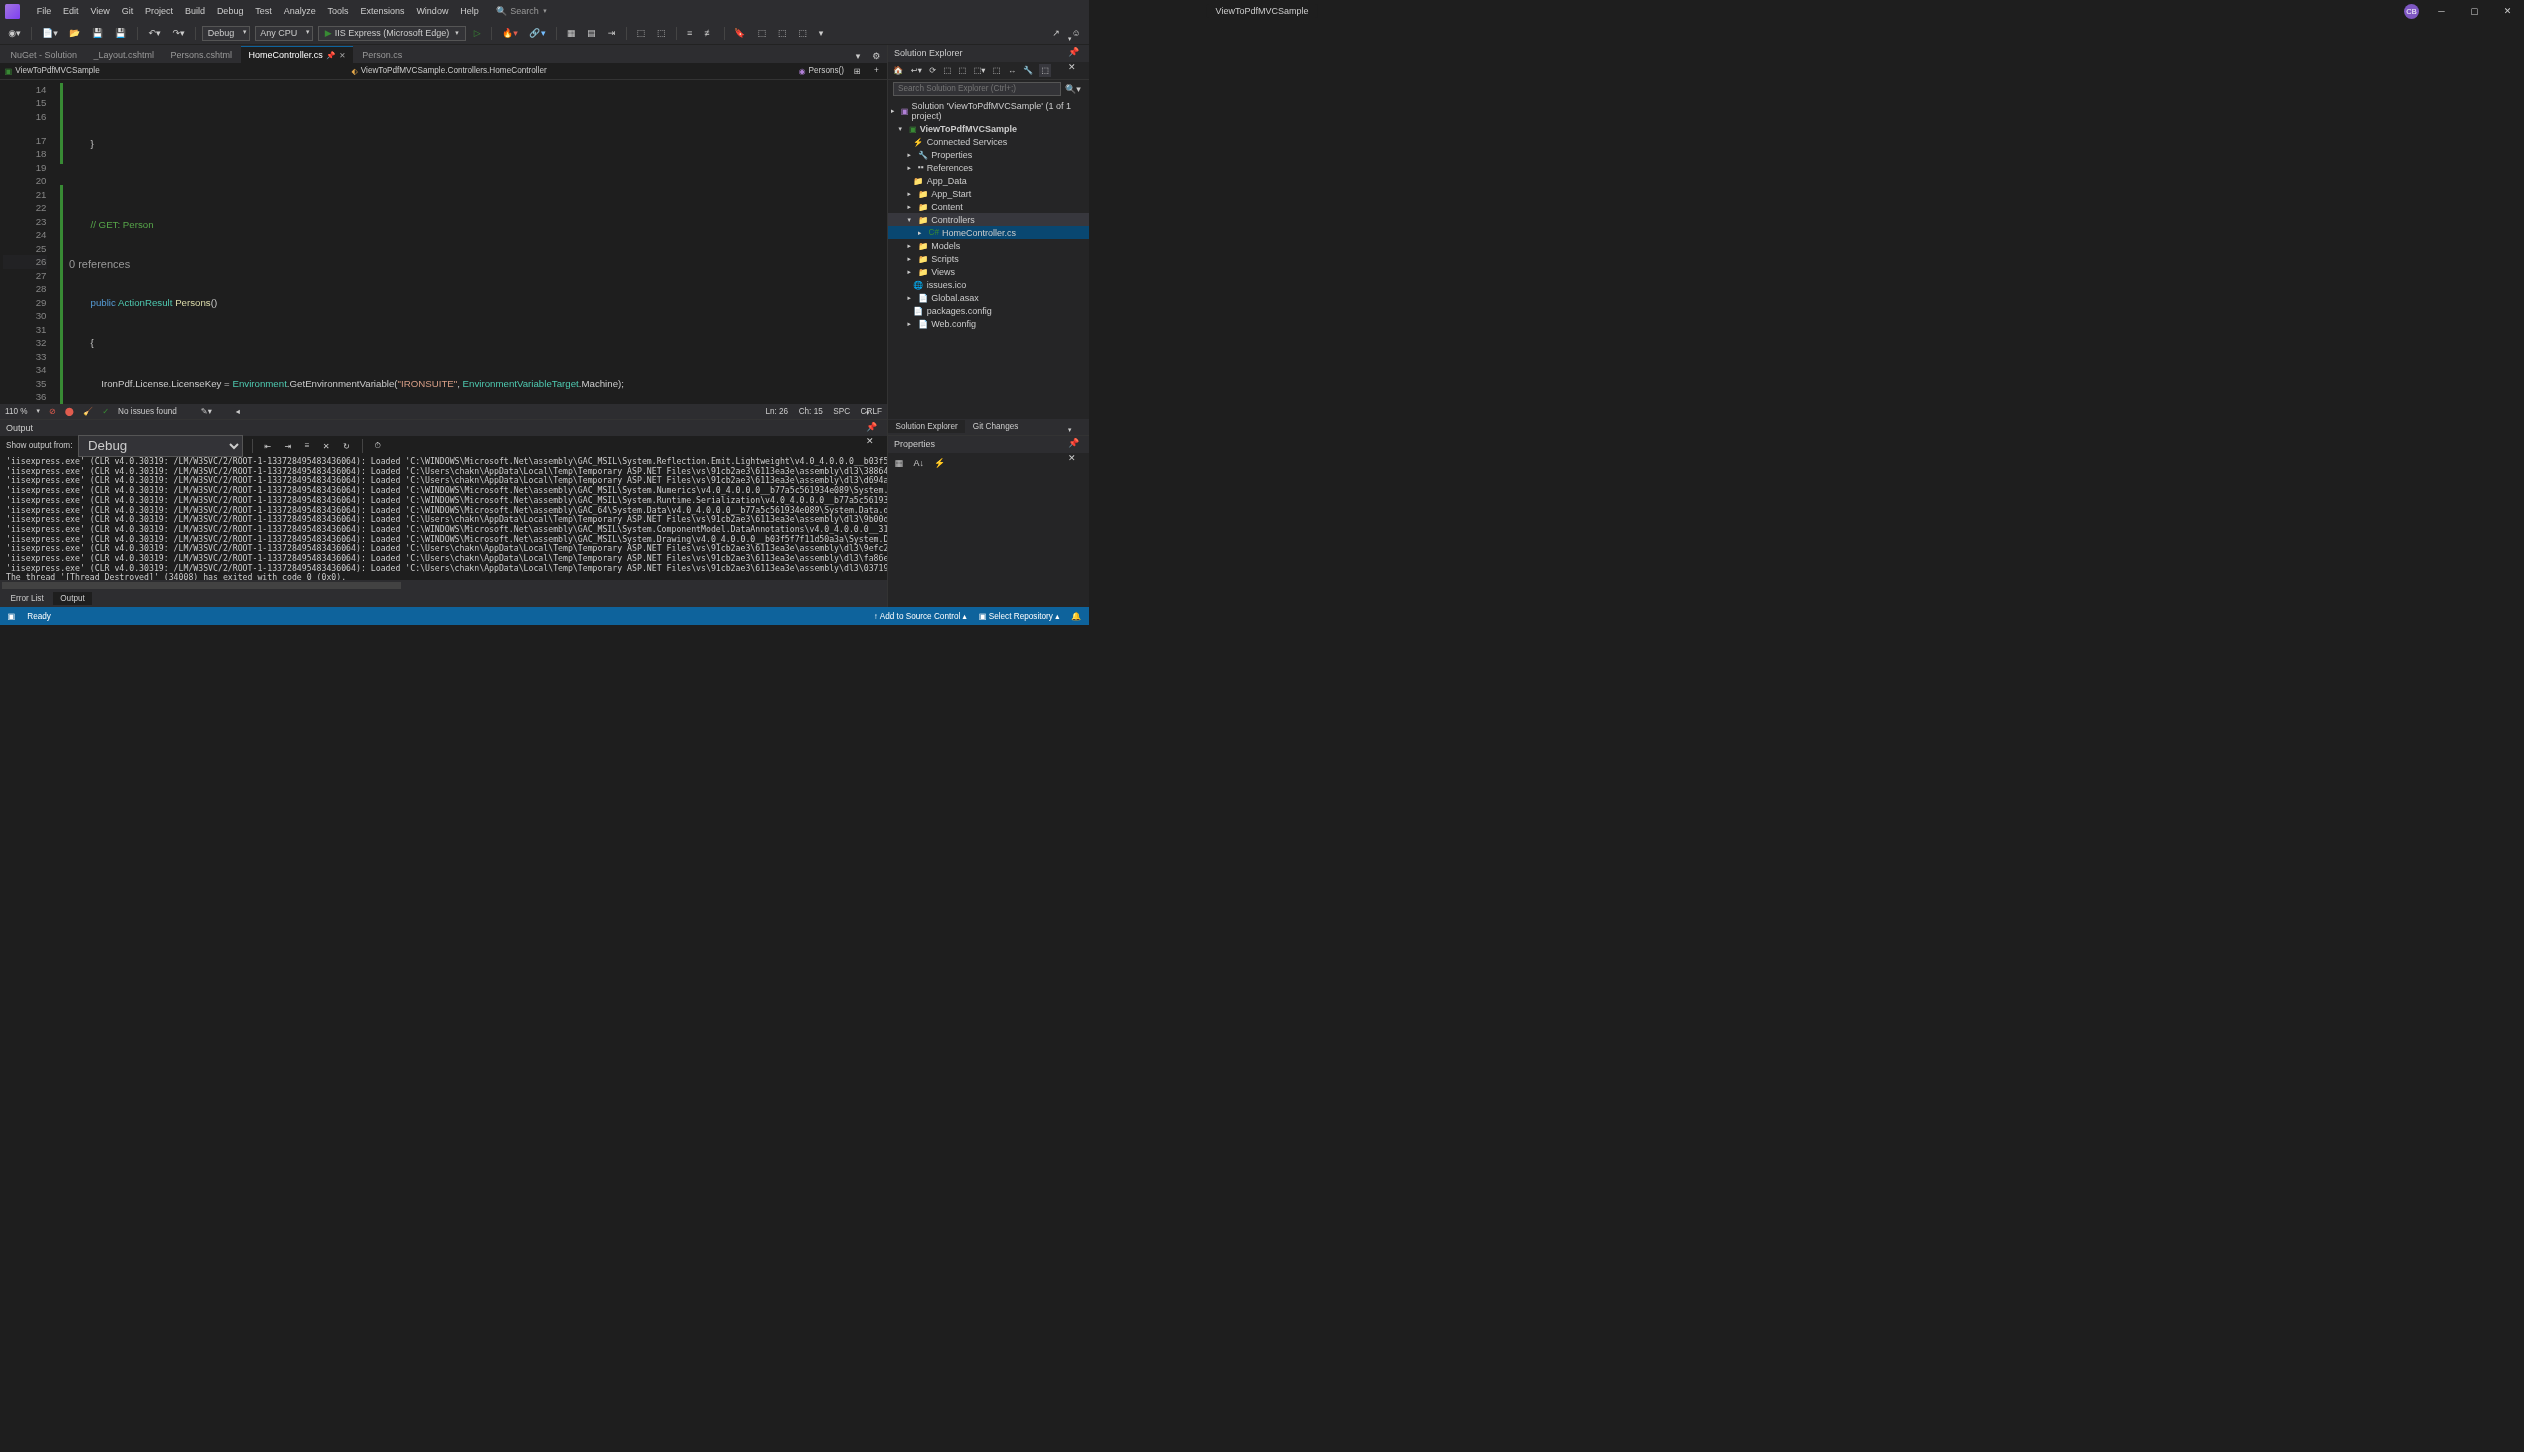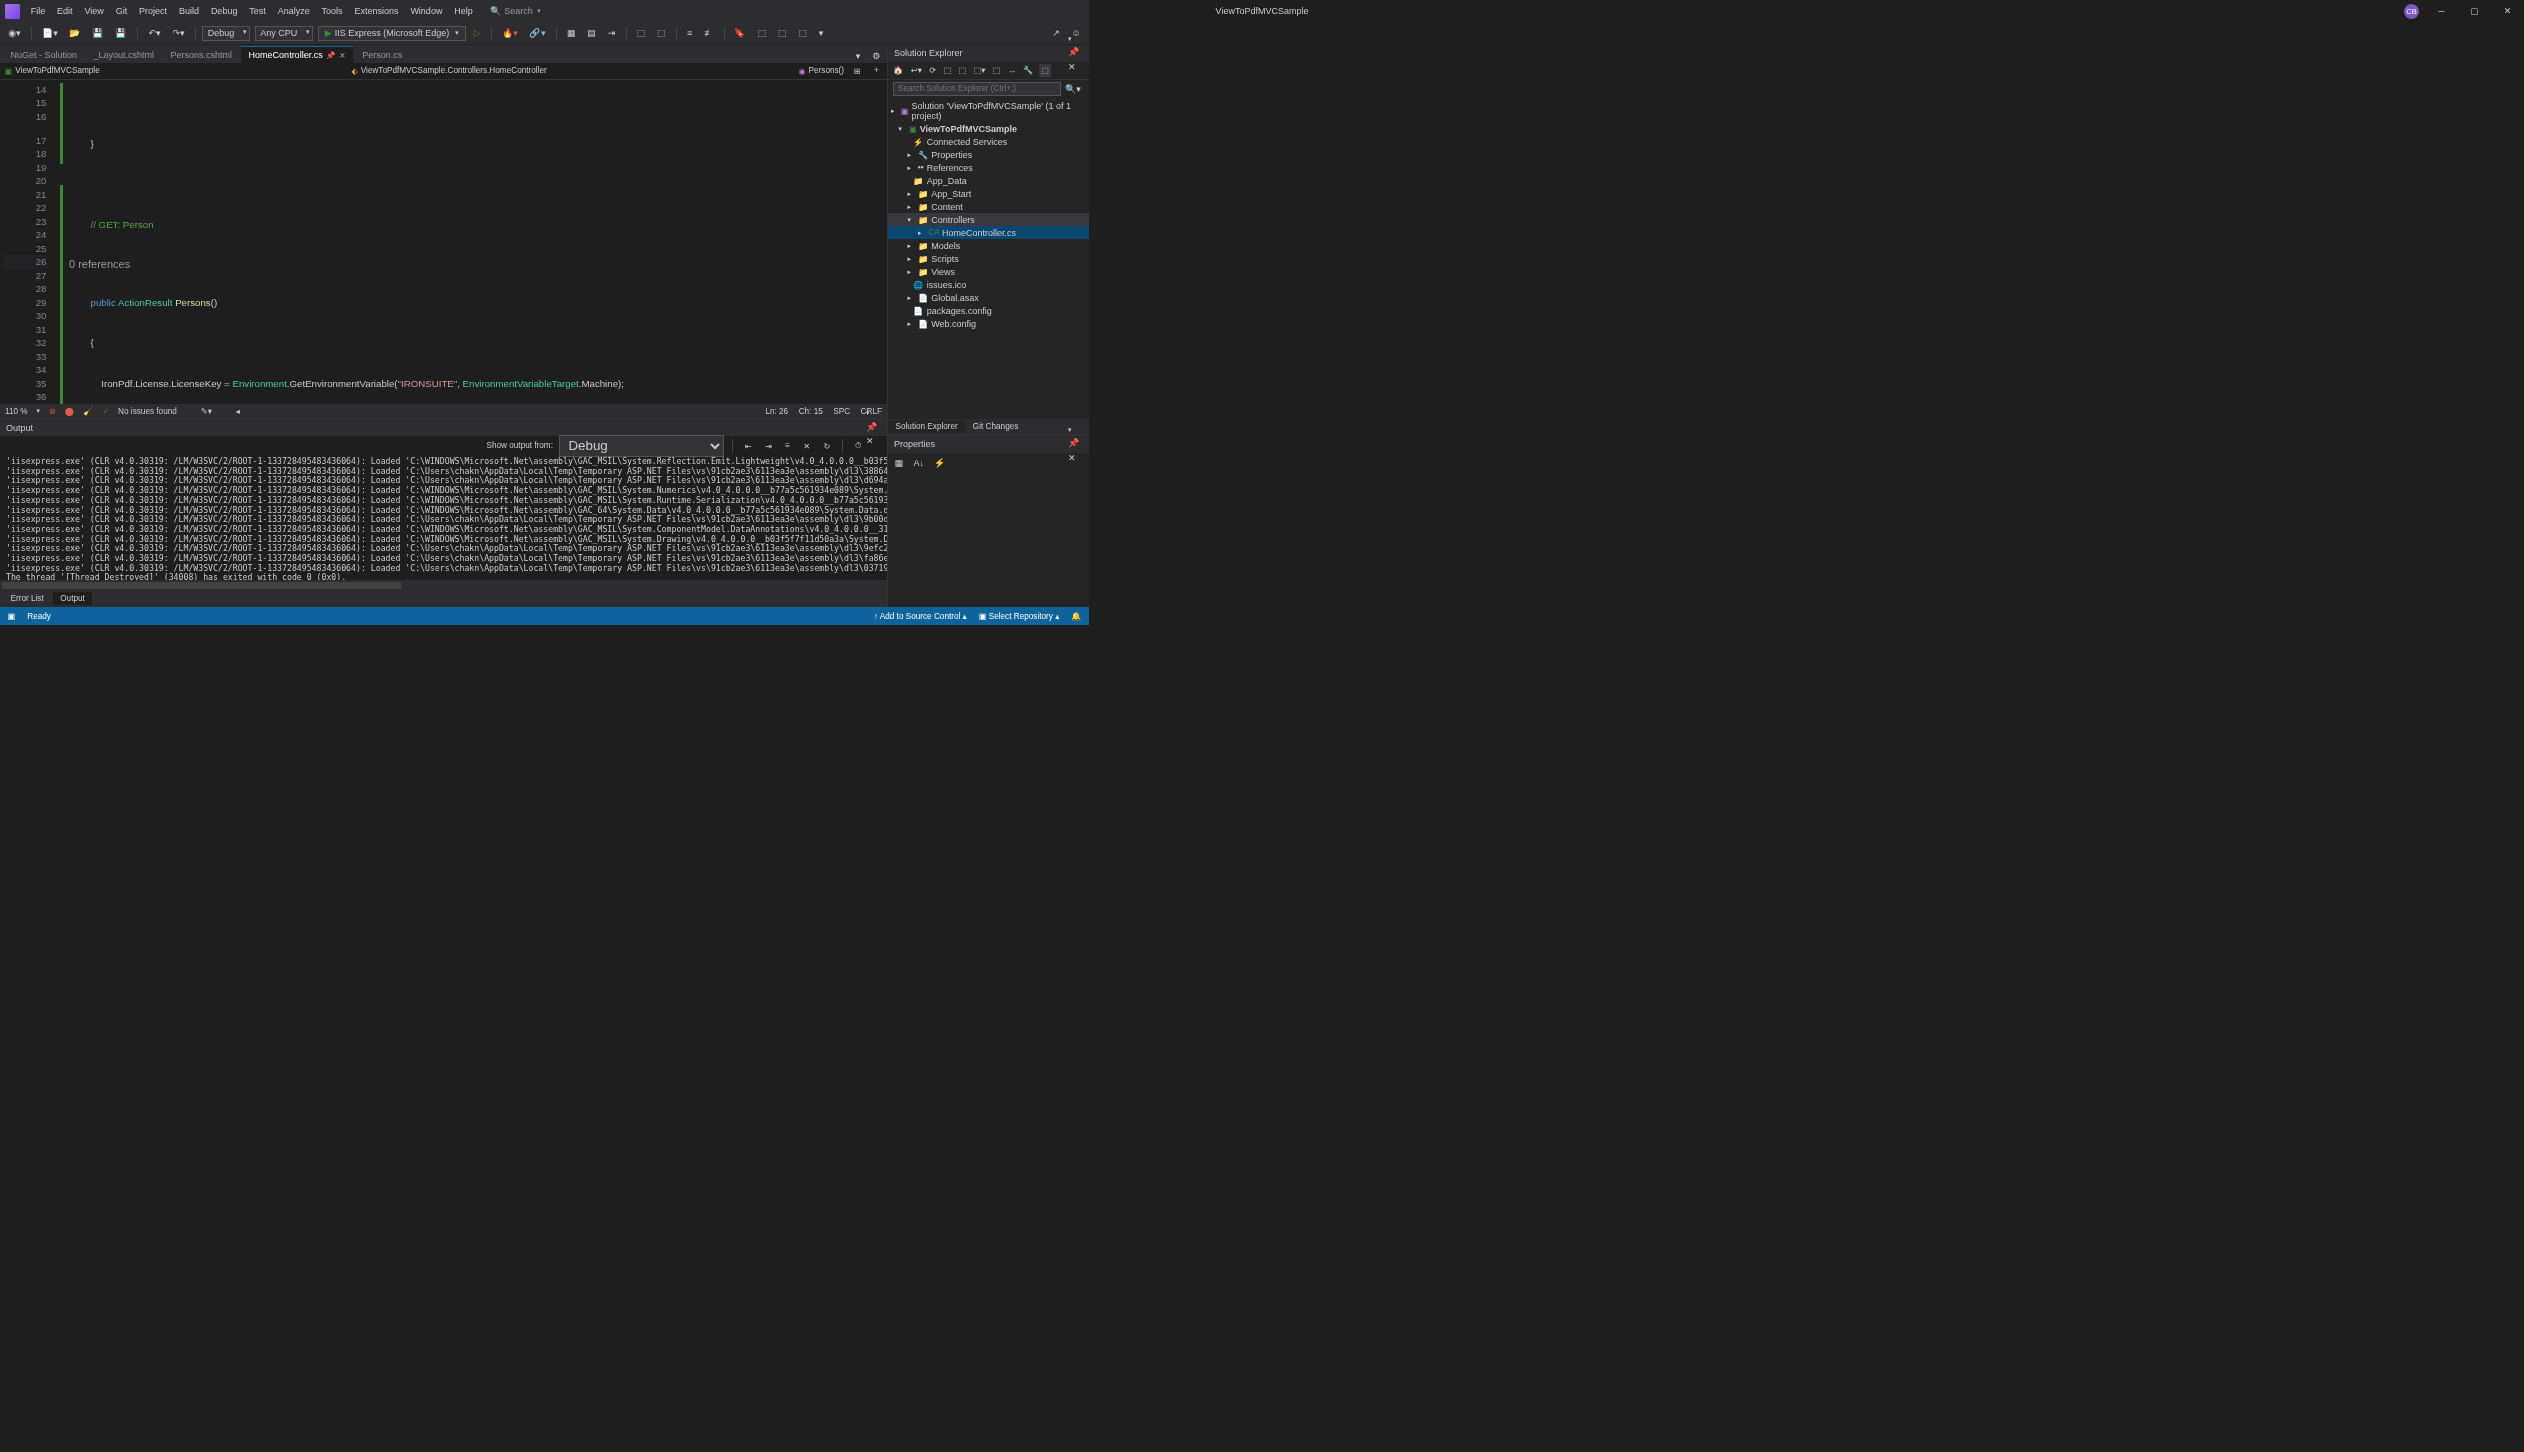--- a/index.html
+++ b/index.html
@@ -1,19 +1,19 @@
 <!DOCTYPE html>
 <html style="font-size:12px"><head>
 <meta charset="utf-8">
 <style>
   * { margin:0; padding:0; box-sizing:border-box; font-family:"Segoe UI",Arial,sans-serif; }
   body { background:#1e1e1e; color:#ccc; font-size:9px; overflow:hidden; width:1089px; height:629px; }
   .titlebar { height:22.5px; background:#2d2d30; display:flex; align-items:center; padding:0 4.5px; gap:3px; }
   .vs-logo { width:15px; height:15px; background:linear-gradient(135deg,#a376e0 0%,#7e3ff2 100%); border-radius:1.5px; }
-  .menu { display:flex; gap:1.5px; margin-left:3px; }
+  .menu { display:flex; gap:1.5px; margin-left:9px; }
   .menu-item { padding:3px 5.2px; cursor:pointer; font-size:9px; }
   .search-box { display:flex; align-items:center; margin-left:9px; color:#999; font-size:9px; gap:3px;}
   .center-title { position:absolute; left:50%; transform:translateX(-50%); background:#1e1e1e; padding:2.2px 9px; border-radius:2.2px; font-size:9px; }
   .title-right { position:absolute; right:6px; display:flex; align-items:center; gap:12px; }
   .avatar { width:15px; height:15px; border-radius:50%; background:#7e57c2; color:#fff; display:flex; align-items:center; justify-content:center; font-size:7.5px; }
   .win-btn { width:21px; height:15px; display:flex; align-items:center; justify-content:center; color:#ccc; cursor:pointer;}
   .toolbar { height:22.5px; background:#2d2d30; border-bottom:0.7px solid #222; display:flex; align-items:center; padding:0 4.5px; gap:4.5px;}
   .tbtn { padding:2.2px 3.7px; cursor:pointer; color:#ccc; display:flex; align-items:center; gap:1.5px; border-radius:1.5px;}
   .sep { width:0.7px; height:13.5px; background:#444; margin:0 2.2px; }
   .dropdown { background:#333337; border:0.7px solid #555; padding:1.5px 15px 1.5px 4.5px; font-size:9px; color:#ccc; position:relative; }
@@ -37,21 +37,21 @@
   .type { color:#4ec9b0; }
   .str { color:#d69d85; }
   .com { color:#57a64a; }
   .ident { color:#dcdcaa; }
   .codelens { color:#999; font-size:11px; height:10.5px; padding-left:9px;}
   .minimap { width:9px; background:#1e1e1e; }
   .status-bar { height:15px; background:#2d2d30; display:flex; align-items:center; padding:0 5px; font-size:8.2px; gap:9px;}
   .status-bar .right { margin-left:auto; display:flex; gap:10.5px;}
   .output-pane { background:#1e1e1e; border-top:0.7px solid #333; display:flex; flex-direction:column;}
   .pane-header { height:16.5px; background:#2d2d30; display:flex; align-items:center; padding:0 6px; font-size:9px; justify-content:space-between;}
-  .output-toolbar { height:19.5px; display:flex; align-items:center; padding:0 22px; gap:6px; font-size:8.2px;justify-content:flex-end;}
+  .output-toolbar { height:19.5px; display:flex; align-items:center; padding:0 6px; gap:6px; font-size:8.2px;}
   .out-select { background:#333337; border:0.7px solid #555; padding:1.5px 4.5px; color:#ccc; width:165px;}
   .output-text { flex:1; font-family:Consolas,monospace; font-size:8.2px; line-height:9.7px; padding:1.5px 6px; white-space:pre; overflow:hidden; color:#ccc;}
   .bottom-tabs { height:16.5px; background:#2d2d30; display:flex; align-items:center; gap:1.5px; padding:0 3px;}
   .btab { padding:2.2px 7.5px; font-size:8.2px; cursor:pointer;}
   .btab.active { background:#1e1e1e; }
   .solution-pane { width:202px; background:#252526; display:flex; flex-direction:column; border-left:0.7px solid #333;}
   .se-header { height:16.5px; background:#2d2d30; display:flex; align-items:center; padding:0 6px; font-size:9px; justify-content:space-between;}
   .se-toolbar { height:18px; display:flex; align-items:center; gap:3px; padding:0 3px; border-bottom:0.7px solid #333;}
   .se-tbtn { padding:1.5px 2.2px; cursor:pointer; font-size:8.2px;}
   .se-search { height:18px; display:flex; align-items:center; padding:0 4.5px; }

